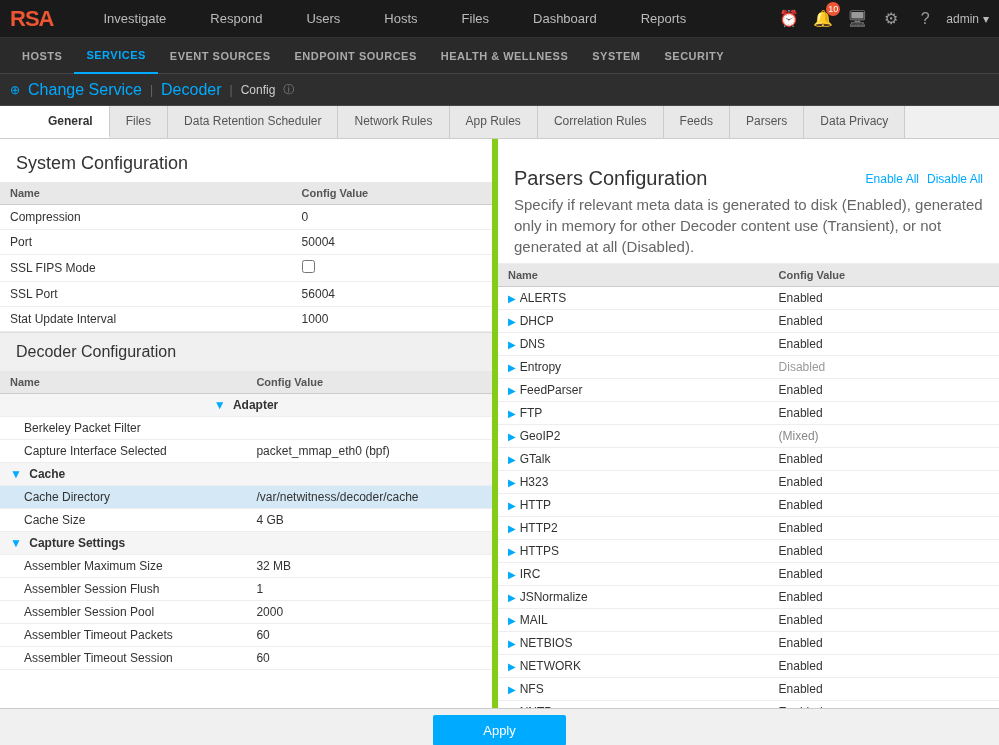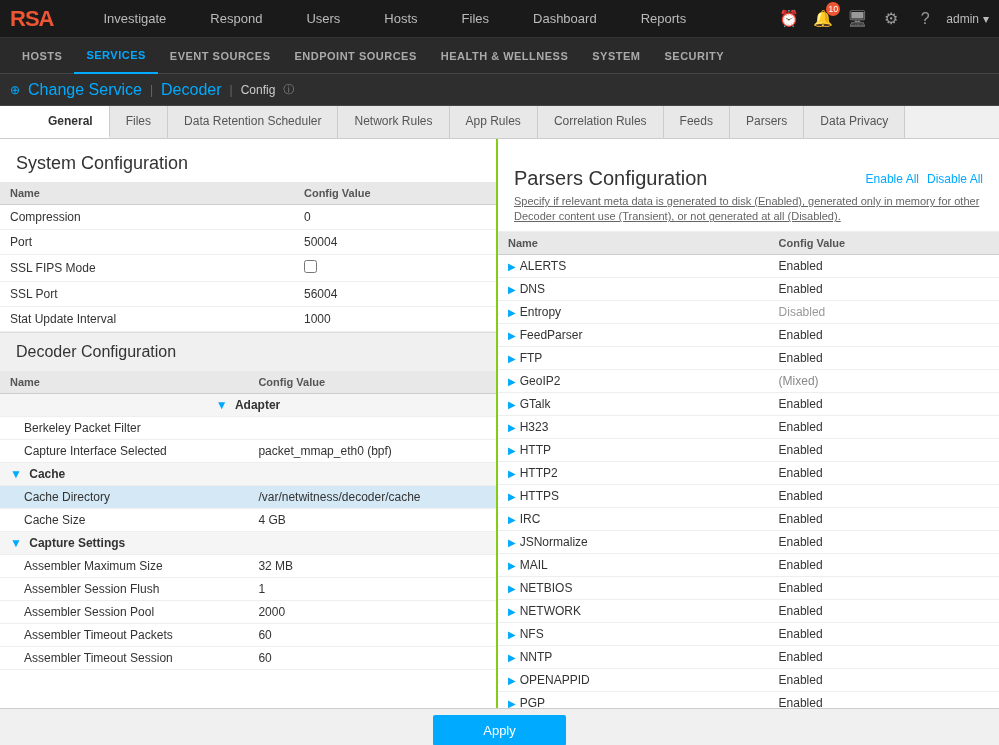--- a/index.html
+++ b/index.html
@@ -30,39 +30,39 @@
 
     
     .tabs { display: flex; background: #f0f0f0; border-bottom: 1px solid #ccc; }
     .tab { padding: 8px 16px; cursor: pointer; font-size: 12px; color: #555; border-right: 1px solid #ccc; background: #e8e8e8; }
     .tab.active { background: #fff; color: #333; font-weight: bold; border-bottom: 2px solid #fff; padding-left: 48px; }
 
     
     .main-content { display: flex; background: #f5f5f5; height: calc(745px - 38px - 36px - 32px - 34px - 36px); overflow: hidden; }
 
     
-    .left-panel { width: 498px; background: #fff; border-right: 2px solid #84cc16; overflow-y: auto; }
+    .left-panel { width: 498px; background: #fff; border-right: 6px solid #84cc16; overflow-y: auto; }
     .section-title { font-size: 18px; color: #333; padding: 14px 16px 8px; font-weight: normal; }
     .config-table { width: 100%; border-collapse: collapse; margin-bottom: 0; }
     .config-table th { background: #e8e8e8; padding: 5px 10px; text-align: left; font-size: 11px; color: #555; border-bottom: 1px solid #ccc; font-weight: bold; }
     .config-table td { padding: 5px 10px; border-bottom: 1px solid #eee; font-size: 12px; color: #333; }
     .section-header { background: #f0f0f0; padding: 10px 16px; font-size: 16px; color: #333; font-weight: normal; border-top: 1px solid #ddd; }
     .decoder-table { width: 100%; border-collapse: collapse; }
     .decoder-table th { background: #e8e8e8; padding: 5px 10px; text-align: left; font-size: 11px; color: #555; border-bottom: 1px solid #ccc; font-weight: bold; }
     .decoder-table td { padding: 4px 10px; border-bottom: 1px solid #eee; font-size: 12px; color: #333; }
     .highlighted-row td { background: #d4e8f5; }
 
     
     .right-panel { flex: 1; background: #fff; display: flex; flex-direction: column; overflow: hidden; }
     .parsers-header { padding: 28px 16px 6px; border-bottom: 1px solid #eee; }
     .parsers-title-row { display: flex; align-items: center; justify-content: space-between; margin-bottom: 4px; }
     .parsers-title { font-size: 20px; color: #333; font-weight: normal; }
     .parsers-actions { display: flex; gap: 8px; }
     .parsers-action-btn { color: #00aaff; cursor: pointer; font-size: 12px; background: none; border: none; }
-    .parsers-desc { font-size: 11px; color: #666; line-height: 1.4; text-decoration: underline; }
+    .parsers-desc { font-size: 15px; color: #666; line-height: 1.4; }
     .parsers-table-container { flex: 1; overflow-y: auto; }
     .parsers-table { width: 100%; border-collapse: collapse; }
     .parsers-table th { background: #e8e8e8; padding: 5px 10px; text-align: left; font-size: 11px; color: #555; border-bottom: 1px solid #ccc; font-weight: bold; position: sticky; top: 0; }
     .parsers-table td { padding: 4px 10px; border-bottom: 1px solid #eee; font-size: 12px; color: #333; }
 
     
     .button-bar { background: #f0f0f0; border-top: 1px solid #ccc; display: flex; justify-content: center; align-items: center; padding: 8px; height: 44px; }
     .apply-btn { background: #00aaff; color: #fff; border: none; padding: 8px 50px; font-size: 13px; cursor: pointer; border-radius: 2px; }
 
     .scrollbar-thin::-webkit-scrollbar { width: 6px; }
@@ -241,20 +241,24 @@
             <th>Name</th>
             <th>Config Value</th>
           </tr>
         </thead>
         <tbody id="parsers-table-body">
         <tr>
               <td><span style="color: rgb(0, 170, 255); margin-right: 4px; font-size: 10px;">▶</span>ALERTS</td>
               <td>Enabled</td>
             </tr>
             <tr>
+              <td><span style="color: rgb(0, 170, 255); margin-right: 4px; font-size: 10px;">▶</span>DHCP</td>
+              <td>Enabled</td>
+            </tr>
+            <tr>
               <td><span style="color: rgb(0, 170, 255); margin-right: 4px; font-size: 10px;">▶</span>DNS</td>
               <td>Enabled</td>
             </tr>
             <tr>
               <td><span style="color: rgb(0, 170, 255); margin-right: 4px; font-size: 10px;">▶</span>Entropy</td>
               <td style="color: rgb(153, 153, 153);">Disabled</td>
             </tr>
             <tr>
               <td><span style="color: rgb(0, 170, 255); margin-right: 4px; font-size: 10px;">▶</span>FeedParser</td>
               <td>Enabled</td>

